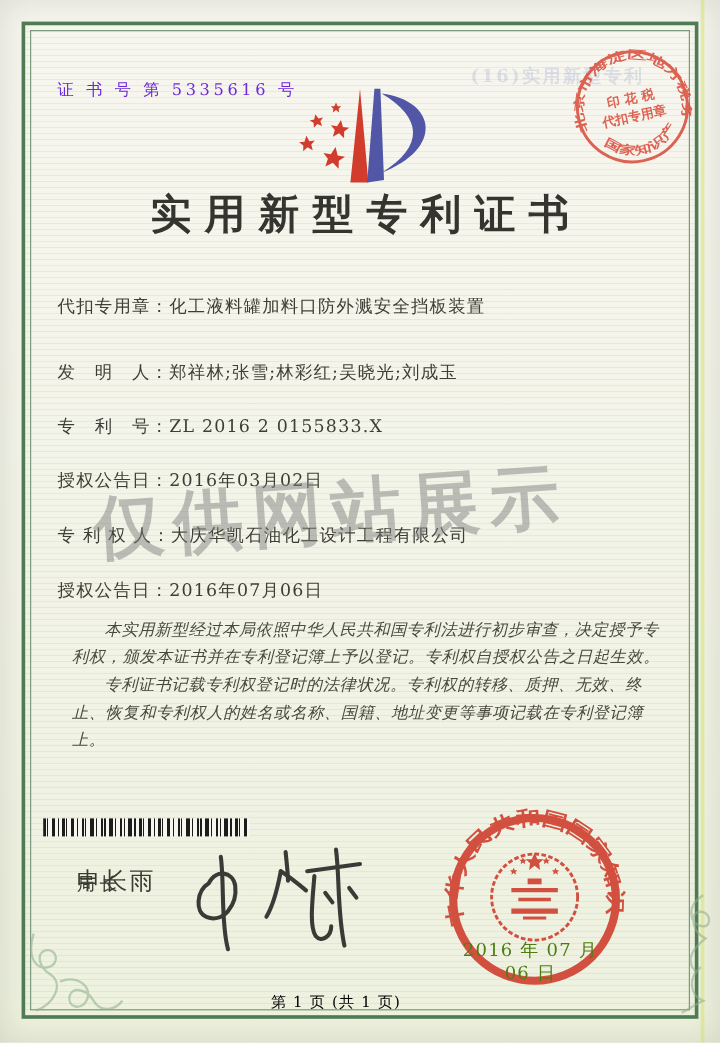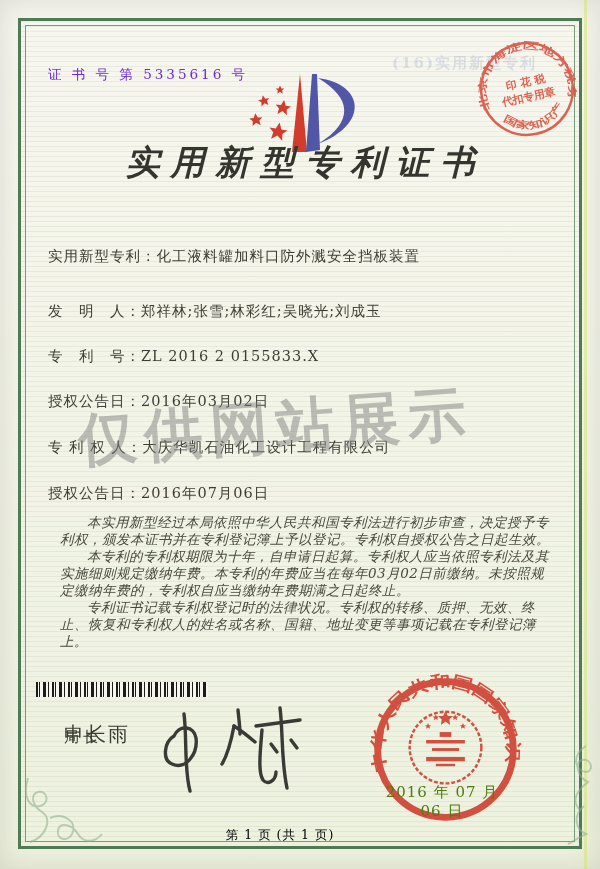--- a/index.html
+++ b/index.html
@@ -32,34 +32,33 @@
   .frame-inner{
     position:absolute;left:25px;top:25px;right:25px;bottom:27px;
     border:1px solid #7a9c7c;
   }
   .cert-no{
     position:absolute;left:48px;top:66px;
     font-size:13.5px;letter-spacing:3px;color:#6d28d9;
   }
   .logo{position:absolute;left:240px;top:70px;}
   .title{
-    position:absolute;left:0;right:0;top:140px;text-align:center;
+    position:absolute;left:0;right:0;top:156px;text-align:center;
     font-size:34px;font-weight:bold;letter-spacing:11px;color:#35352f;
     text-indent:11px;
-    font-style:italic;
   }
   .field{
     position:absolute;left:48px;right:40px;
     font-size:14.5px;color:#3e3e36;letter-spacing:1px;line-height:20px;
     white-space:nowrap;
   }
   .field .lbl{letter-spacing:1px;}
   .paras{
     position:absolute;left:60px;top:514px;width:494px;
-    font-size:13.5px;line-height:17px;color:#49493e;
+    font-size:13.5px;line-height:23px;color:#49493e;
     font-style:italic;letter-spacing:.5px;
   }
   .paras p{margin:0;text-indent:2em;}
   .watermark{
     position:absolute;left:78px;top:386px;width:470px;
     font-family:"DejaVu Sans","Liberation Sans",sans-serif;
     font-size:58px;font-weight:bold;letter-spacing:8px;
     color:rgba(125,125,125,.48);
     transform:rotate(-4deg);white-space:nowrap;z-index:4;
     pointer-events:none;
@@ -112,41 +111,40 @@
     <polygon transform="translate(38,62) scale(1.6) rotate(10)" points="0,-6 1.8,-1.9 5.7,-1.9 2.9,0.7 3.5,4.9 0,2.3 -3.5,4.9 -2.9,0.7 -5.7,-1.9 -1.8,-1.9"></polygon>
   </g>
   <polygon fill="#d23c2c" points="60,4 52,82 67,82"></polygon>
   <polygon fill="#5157a6" points="72,4 66,82 80,80 77,4"></polygon>
   <path fill="#5157a6" d="M78 8 C124 14 130 54 78 74 C114 52 112 28 78 8 Z"></path>
 </svg>
 
 <div class="title">实用新型专利证书</div>
 
 <div class="field" style="top:246px">
-  <span class="lbl">实用新型专利：</span><span>化工液料罐加料口防外溅安全挡板装置</span>
+  <span class="lbl">代扣专用章：</span><span>化工液料罐加料口防外溅安全挡板装置</span>
 </div>
 <div class="field" style="top:301px">
   <span class="lbl">发　明　人：</span><span>郑祥林;张雪;林彩红;吴晓光;刘成玉</span>
 </div>
 <div class="field" style="top:346px">
   <span class="lbl">专　利　号：</span><span>ZL 2016 2 0155833.X</span>
 </div>
 <div class="field" style="top:391px">
   <span class="lbl">授权公告日：</span><span>2016年03月02日</span>
 </div>
 <div class="field" style="top:437px">
   <span class="lbl">专 利 权 人：</span><span>大庆华凯石油化工设计工程有限公司</span>
 </div>
 <div class="field" style="top:483px">
   <span class="lbl">授权公告日：</span><span>2016年07月06日</span>
 </div>
 
 <div class="paras">
   <p>本实用新型经过本局依照中华人民共和国专利法进行初步审查，决定授予专利权，颁发本证书并在专利登记簿上予以登记。专利权自授权公告之日起生效。</p>
-  <p>本专利的专利权期限为十年，自申请日起算。专利权人应当依照专利法及其实施细则规定缴纳年费。本专利的年费应当在每年03月02日前缴纳。未按照规定缴纳年费的，专利权自应当缴纳年费期满之日起终止。</p>
   <p>专利证书记载专利权登记时的法律状况。专利权的转移、质押、无效、终止、恢复和专利权人的姓名或名称、国籍、地址变更等事项记载在专利登记簿上。</p>
 </div>
 
 <div class="watermark">仅供网站展示</div>
 
 <div class="barcode"></div>
 
 <div class="sig-title">局长</div>
 <div class="sig-name">申长雨</div>
 

